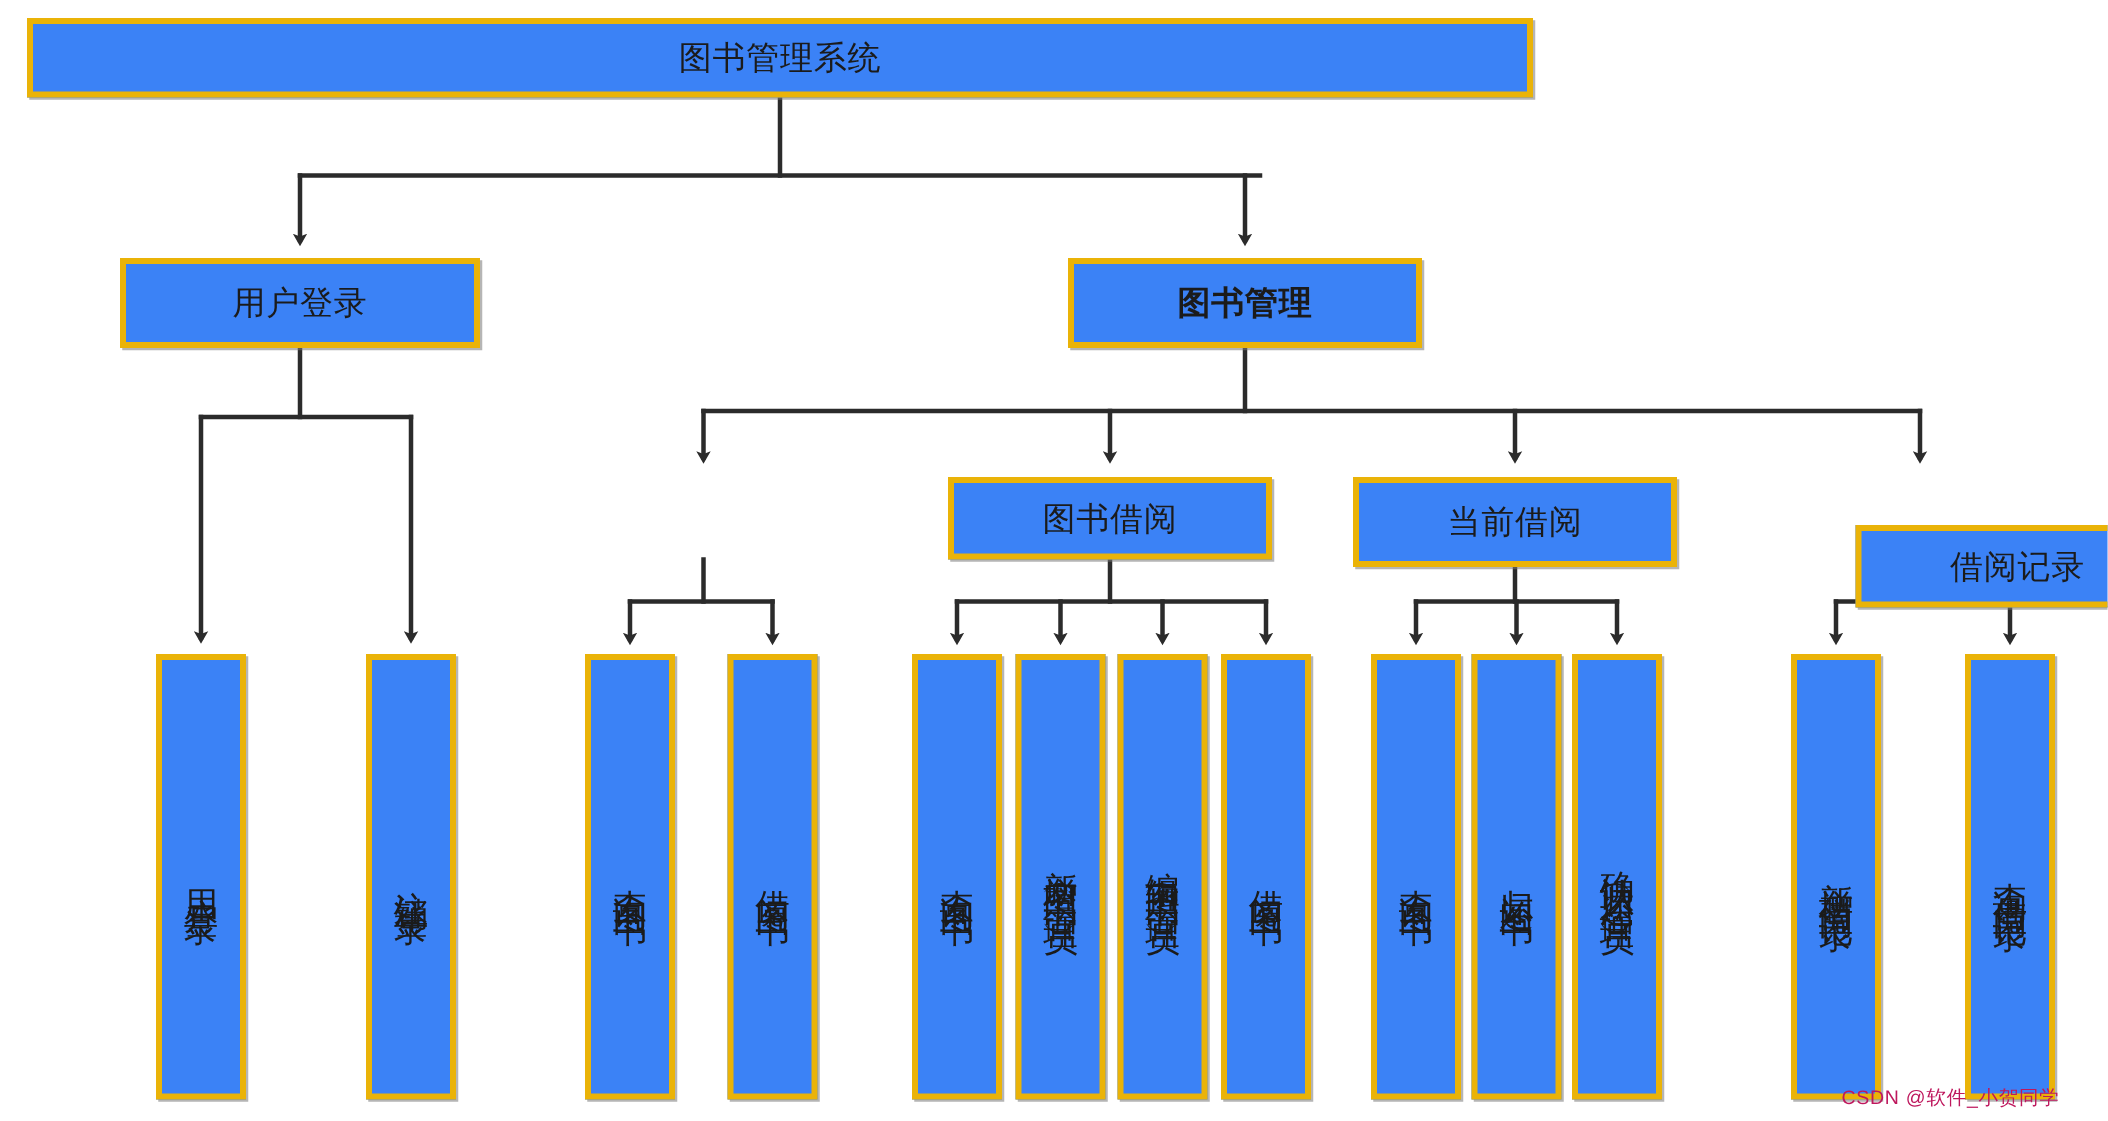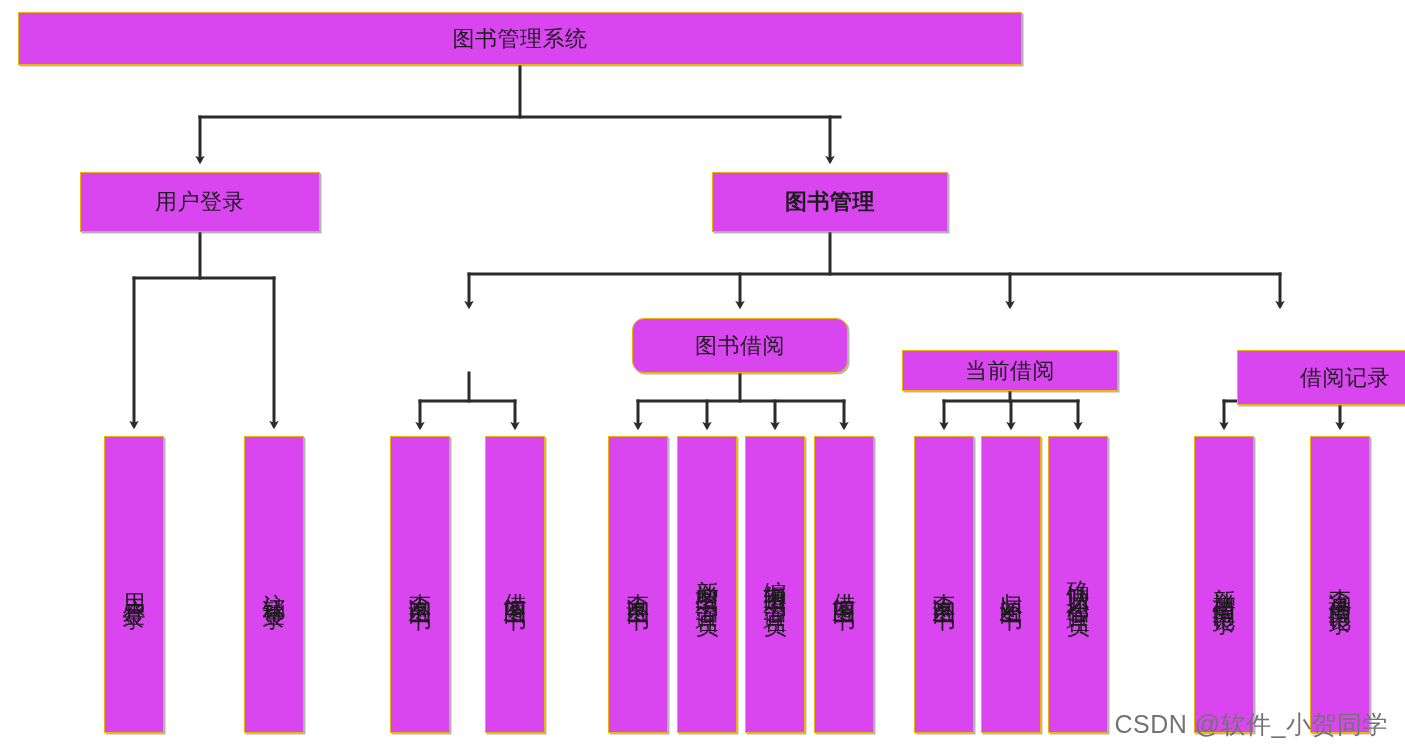--- a/index.html
+++ b/index.html
@@ -22,22 +22,22 @@
   svg#flow-svg {
     position: absolute;
     left: 0;
     top: 0;
     width: 1405px;
     height: 747px;
   }
   .node-box {
     position: absolute;
     box-sizing: border-box;
-    background: #d946ef;
-    border: 1px solid #eab308;
+    background: #3b82f6;
+    border: 4px solid #eab308;
     box-shadow: 1.5px 1.5px 0 0 rgba(120,120,120,0.55);
     display: flex;
     align-items: center;
     justify-content: center;
     color: #1b1b1b;
   }
   .node-label {
     display: block;
     text-align: center;
     line-height: 1.32;
@@ -54,24 +54,24 @@
     writing-mode: vertical-rl;
     text-orientation: upright;
     font-size: 23px;
     letter-spacing: 5px;
     line-height: 1;
     white-space: nowrap;
     max-height: 100%;
   }
   #watermark {
     position: absolute;
-    right: 17px;
+    right: 32px;
     bottom: 6px;
-    font-size: 25px;
-    color: #737373;
+    font-size: 13px;
+    color: #be185d;
     letter-spacing: 0.5px;
     white-space: nowrap;
     pointer-events: none;
   }
 </style>
 </head>
 <body>
 
 <div id="diagram-root">
 
@@ -130,24 +130,24 @@
     <span class="node-label">图书管理系统</span>
   </div>
 
   <div class="node-box horiz" style="left:80px; top:172px; width:240px; height:60px;">
     <span class="node-label">用户登录</span>
   </div>
   <div class="node-box horiz" style="left:712px; top:172px; width:236px; height:60px;font-weight:bold;">
     <span class="node-label">图书管理</span>
   </div>
 
-  <div class="node-box horiz" style="left:632px; top:318px; width:216px; height:55px;border-radius:12px;">
+  <div class="node-box horiz" style="left:632px; top:318px; width:216px; height:55px;">
     <span class="node-label">图书借阅</span>
   </div>
-  <div class="node-box horiz" style="left:902px; top:318px; width:216px; height:41px;margin-top:32px;">
+  <div class="node-box horiz" style="left:902px; top:318px; width:216px; height:60px;">
     <span class="node-label">当前借阅</span>
   </div>
   <div class="node-box horiz" style="left:1237px; top:318px; width:216px; height:55px;margin-top:32px;">
     <span class="node-label">借阅记录</span>
   </div>
 
   <div class="node-box vert" style="left:104px; top:436px; width:60px; height:297px;">
     <span class="node-label">用户登录</span>
   </div>
   <div class="node-box vert" style="left:244px; top:436px; width:60px; height:297px;">

